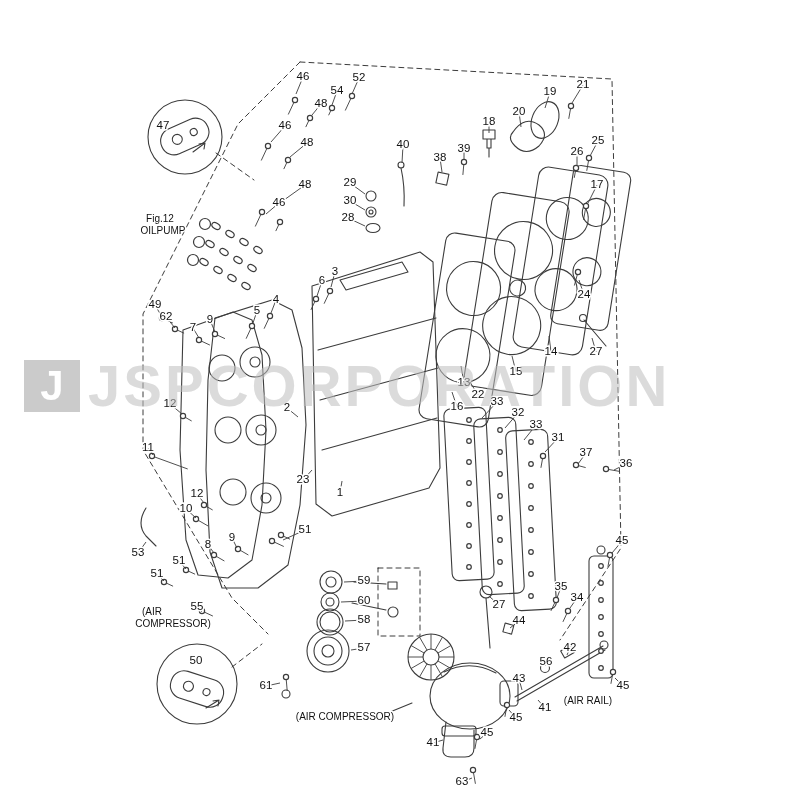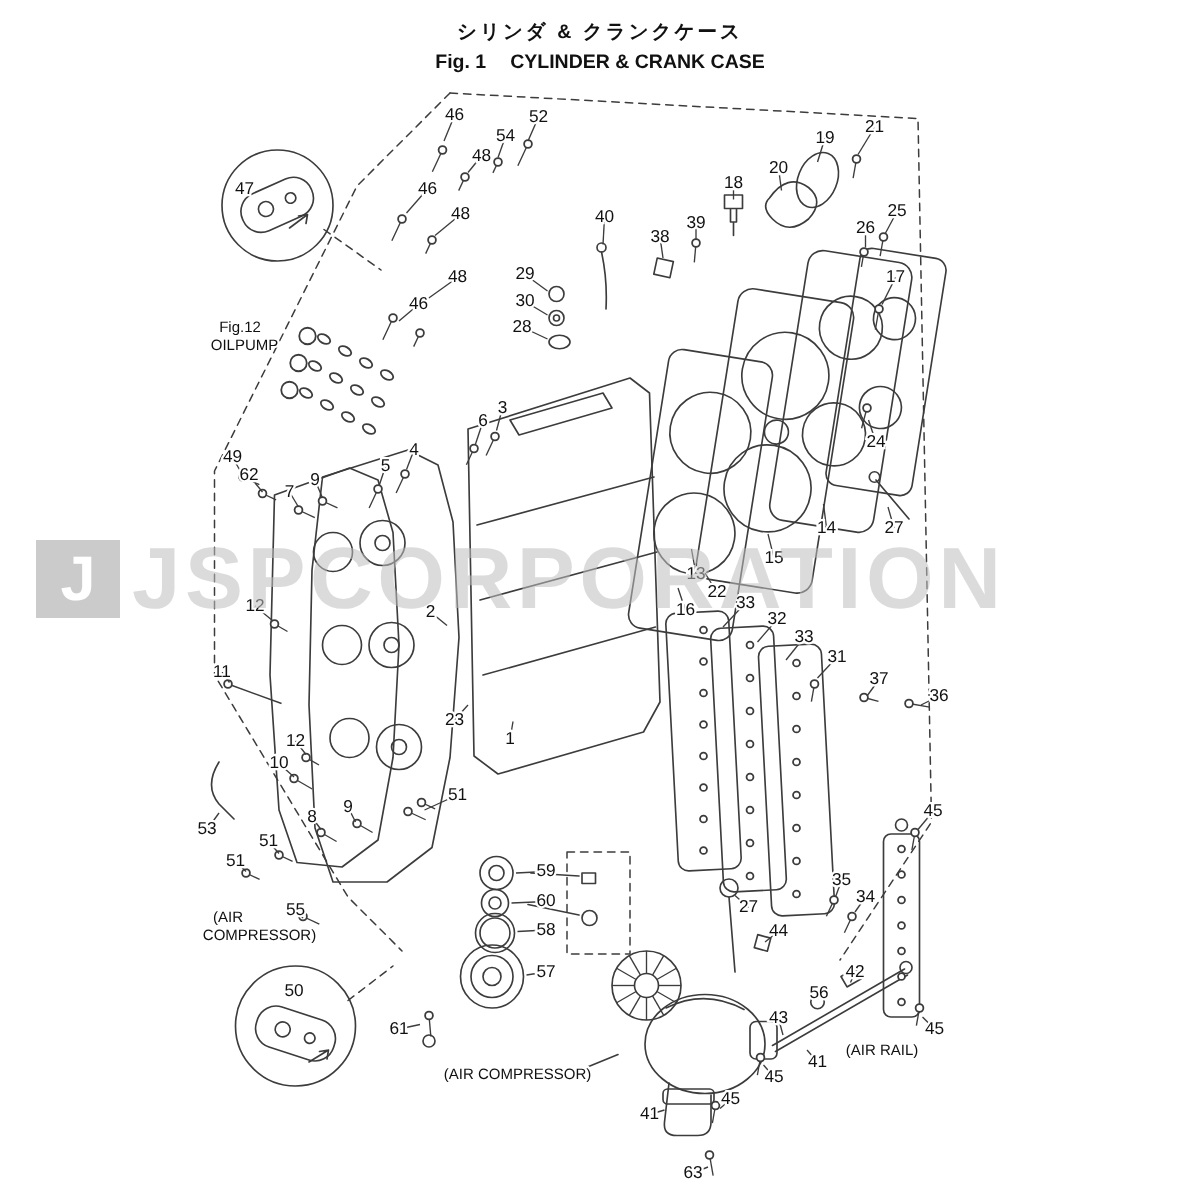--- a/index.html
+++ b/index.html
@@ -31,26 +31,20 @@
     paint-order:stroke; stroke:#fff; stroke-width:3px; }
   .note { font-size:10px; font-family:"Liberation Sans","DejaVu Sans",sans-serif;
     fill:#111; text-anchor:middle; dominant-baseline:middle;
     paint-order:stroke; stroke:#fff; stroke-width:3px; }
 </style>
 </head>
 <body>
 
 <div class="page">
 
-  <div class="header">
-    <div class="jp">シリンダ &amp; クランクケース</div>
-    <div class="line2">
-      <span class="fig">Fig. 1</span><span>CYLINDER &amp; CRANK CASE</span>
-    </div>
-  </div>
 
   <div class="wm">
     <span class="wm-logo">J</span>
     <span class="wm-text">JSPCORPORATION</span>
   </div>
 
   <svg id="svg" class="diagram" width="800" height="800" viewBox="0 0 800 800">
     <g class="parts">
 
       <path class="dash" d="M300,62 L612,79 L621,548 L560,640"></path>

